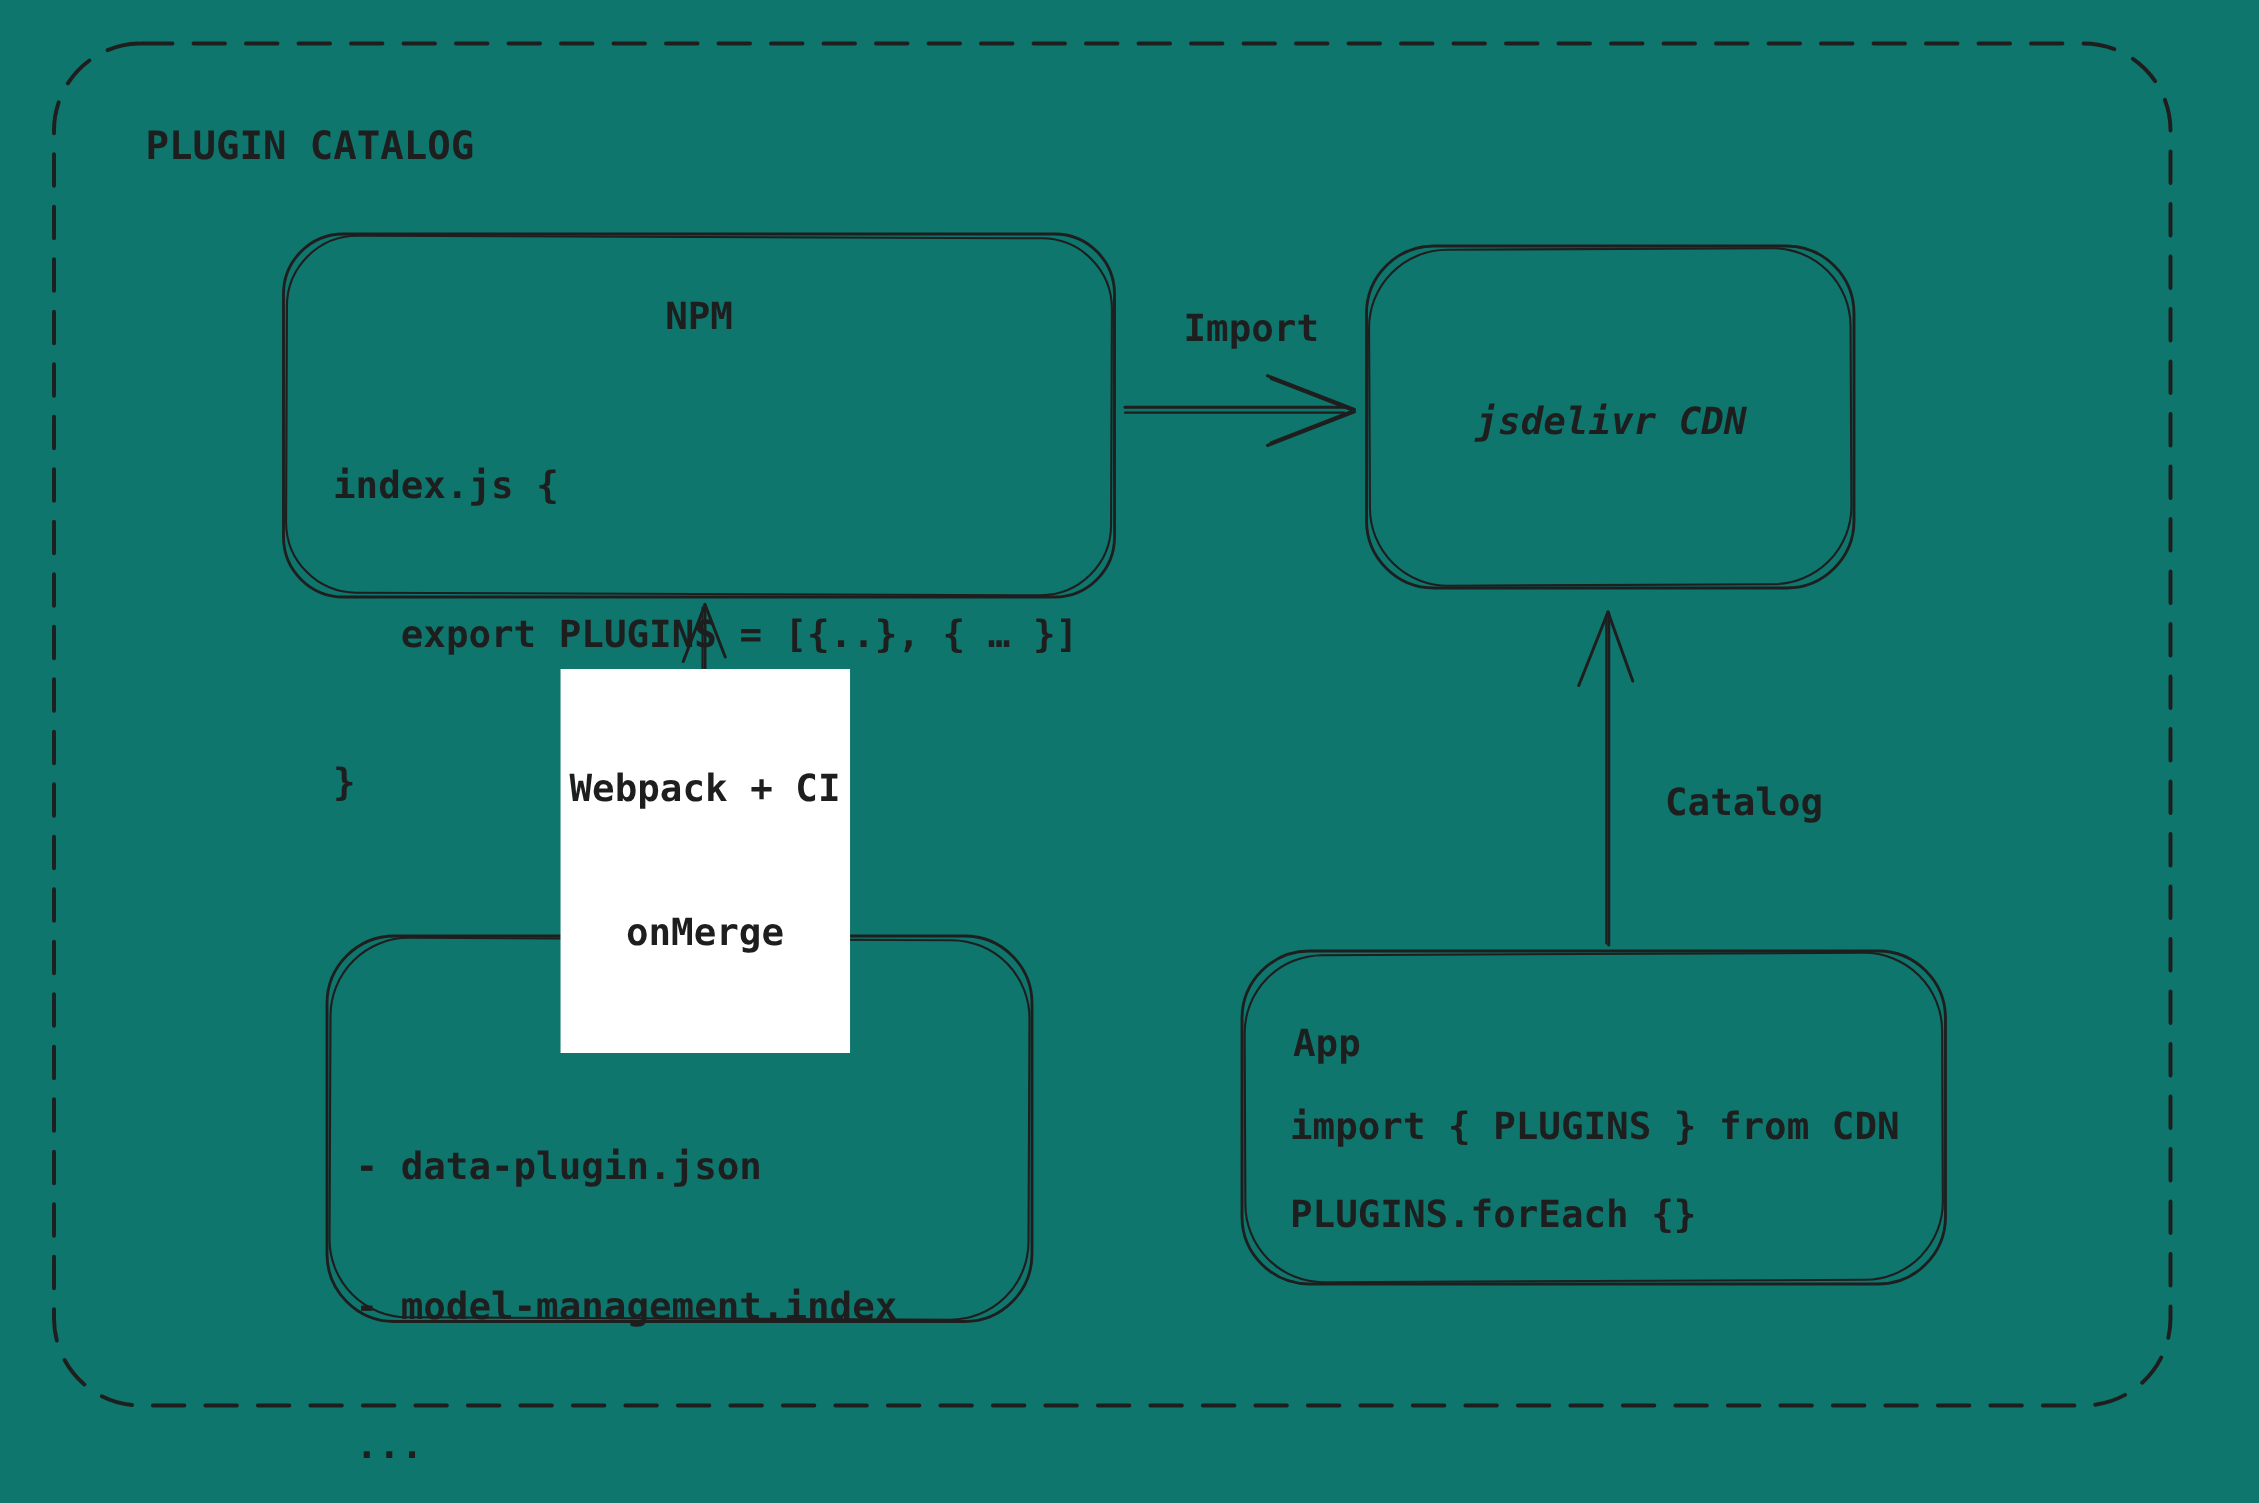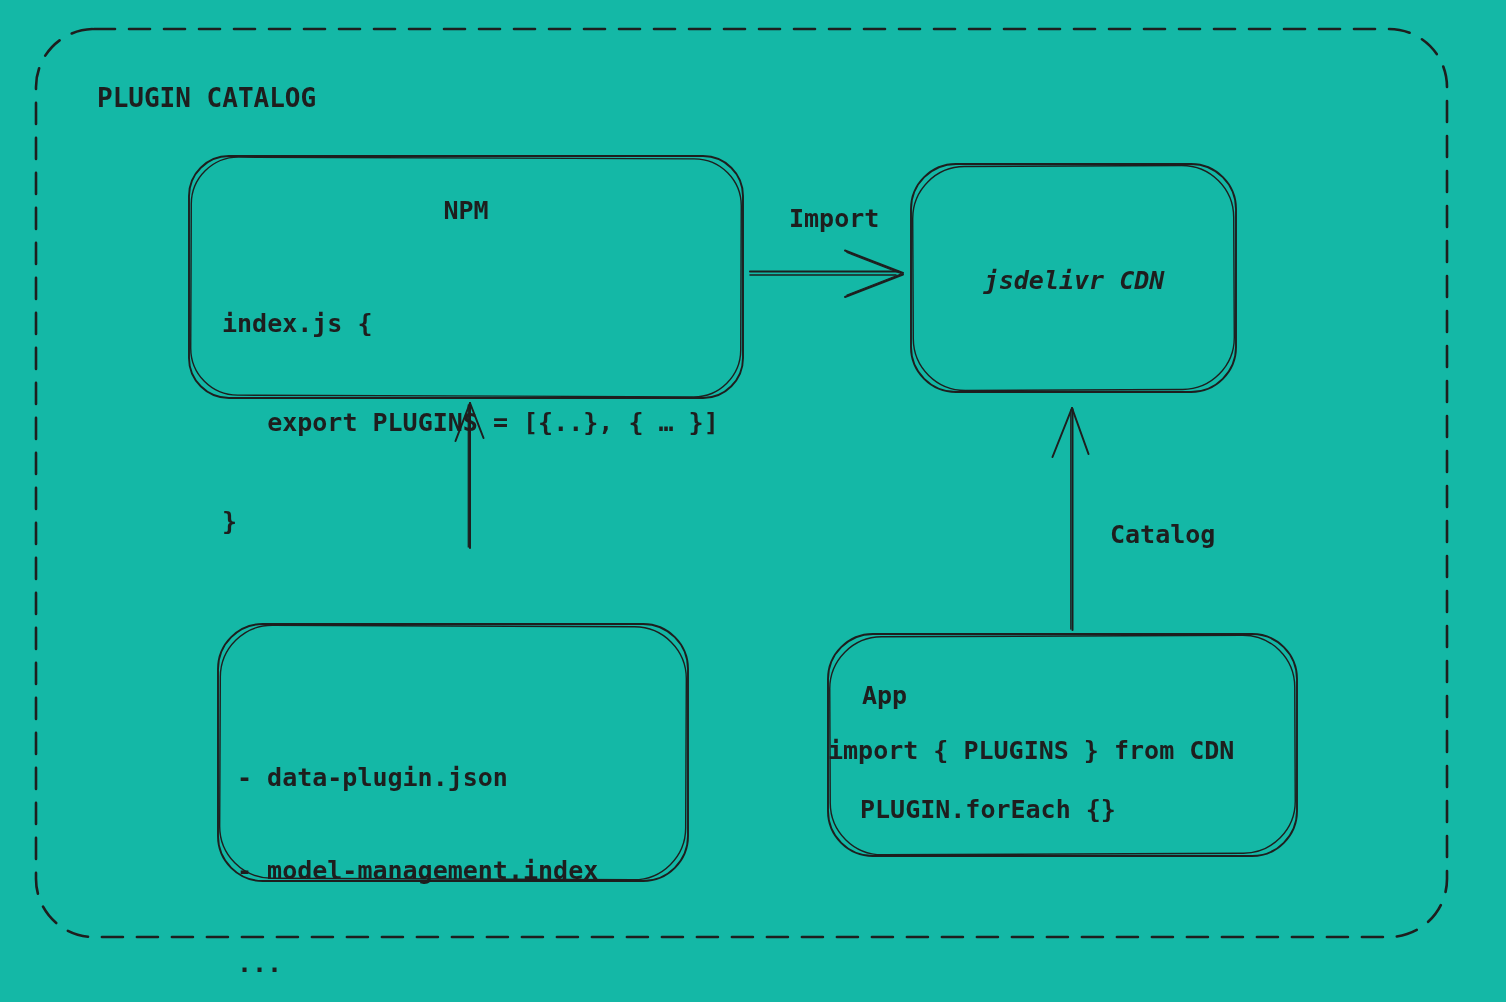--- a/index.html
+++ b/index.html
@@ -4,21 +4,21 @@
 <style>
   html, body {
     margin: 0;
     padding: 0;
     background: #ffffff;
   }
   .canvas {
     position: relative;
     width: 1506px;
     height: 1002px;
-    background: #14b8a6;
+    background: #0f766e;
     font-family: "DejaVu Sans Mono", "Liberation Mono", monospace;
     color: #1e1e1e;
     overflow: hidden;
   }
   svg.layer {
     position: absolute;
     left: 0;
     top: 0;
   }
   .t {
@@ -44,21 +44,21 @@
     line-height: 32px;
     text-align: center;
     background: #ffffff;
     padding: 0 6px;
   }
 
   .repo-title  { left: 433px; top: 566px; }
   .repo-files  { left: 237px; top: 700px; line-height: 31px; }
 
   .app-title   { left: 862px; top: 679px; }
-  .app-code1   { left: 828px; top: 734px; }
+  .app-code1   { left: 860px; top: 734px; }
   .app-code2   { left: 860px; top: 793px; }
 
   .import-label { left: 1110px; top: 518px; }
 </style>
 </head>
 <body>
 
 <div class="canvas">
 
   <svg class="layer" width="1506" height="1002" viewBox="0 0 1506 1002">
@@ -117,26 +117,30 @@
   <div class="t npm-code">
     <div>index.js {</div>
     <div>   export PLUGINS = [{..}, { … }]</div>
     <div>}</div>
   </div>
 
   <div class="t cdn-label center">jsdelivr CDN</div>
 
   <div class="t cache-label">Import</div>
 
+  <div class="t build-label center">
+    <div>Webpack + CI</div>
+    <div>onMerge</div>
+  </div>
 
   <div class="t repo-files">
     <div>- data-plugin.json</div>
     <div>- model-management.index</div>
     <div>...</div>
   </div>
 
   <div class="t app-title">App</div>
   <div class="t app-code1">import { PLUGINS } from CDN</div>
-  <div class="t app-code2">PLUGIN.forEach {}</div>
+  <div class="t app-code2">PLUGINS.forEach {}</div>
 
   <div class="t import-label">Catalog</div>
 
 </div>
 
 </body></html>

